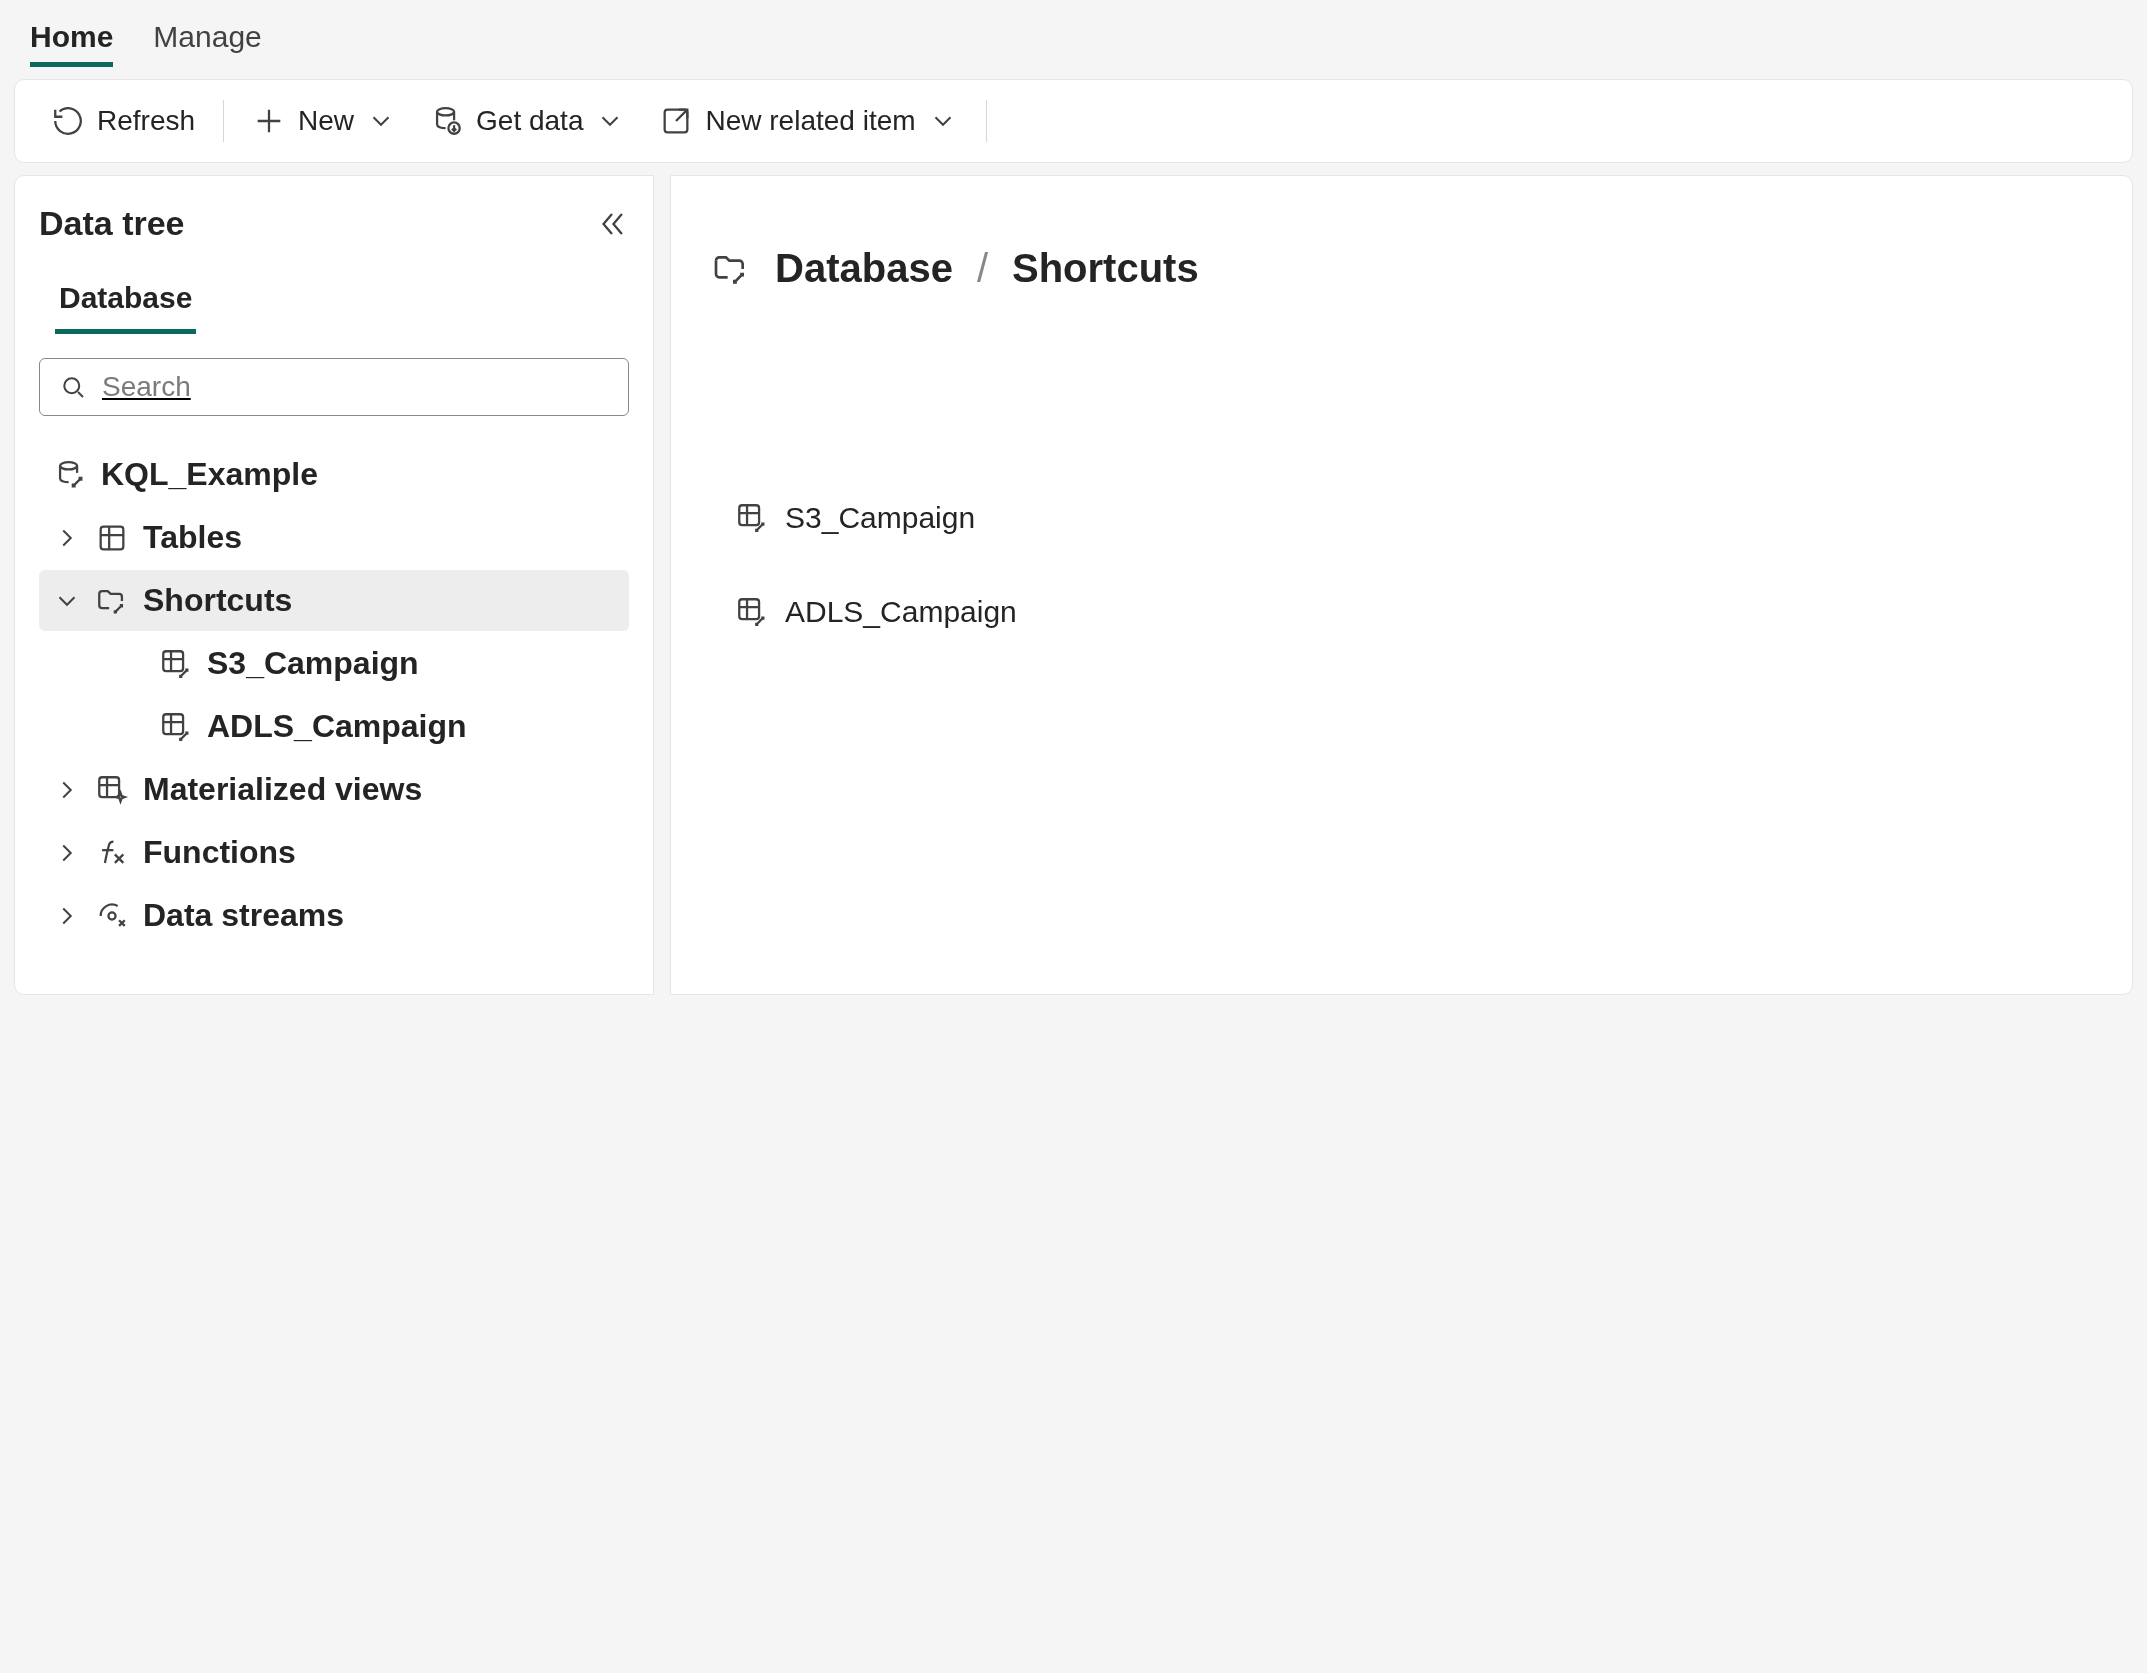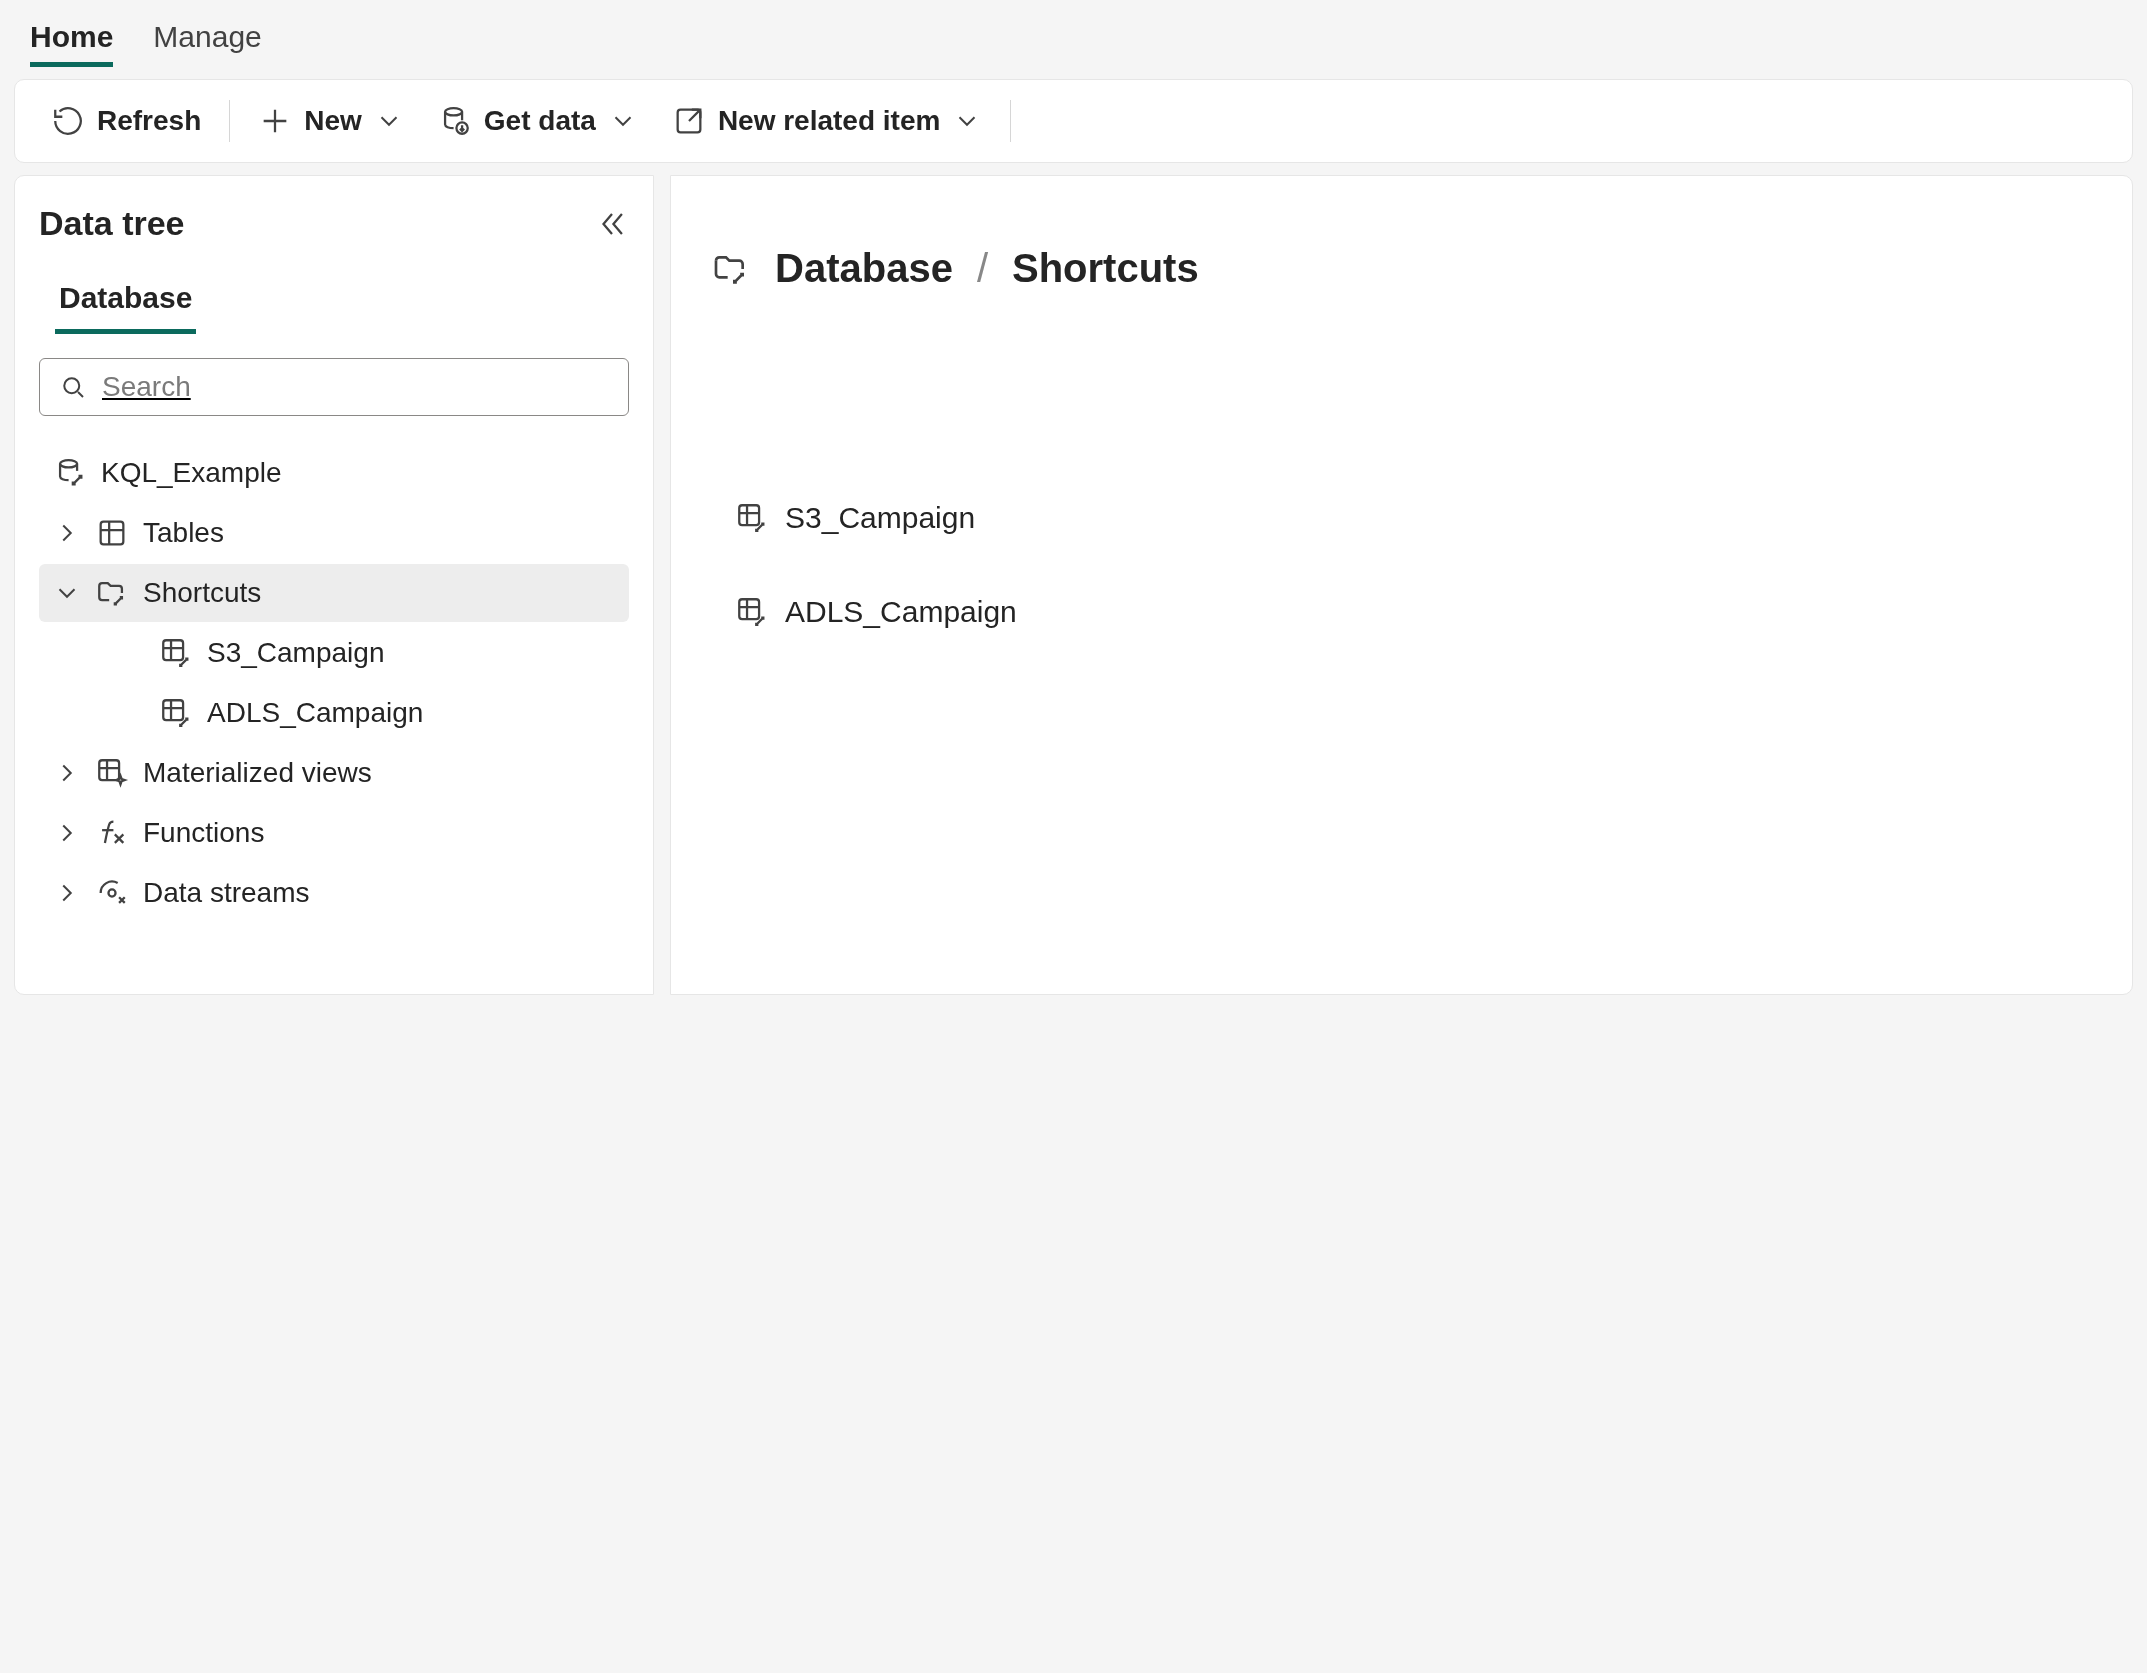--- a/index.html
+++ b/index.html
@@ -28,21 +28,20 @@
 .toolbar {
   background: #fff;
   margin: 12px 14px;
   border-radius: 10px;
   padding: 18px 26px;
   display: flex;
   align-items: center;
   gap: 14px;
   font-size: 28px;
   border: 1px solid #e6e6e6;
-  font-weight: bold;
 }
 .toolbar-btn {
   display: flex;
   align-items: center;
   gap: 12px;
   padding: 6px 10px;
   cursor: pointer;
 }
 .divider {
   width: 1px;
@@ -93,21 +92,21 @@
 }
 .search-box input {
   border: none;
   outline: none;
   font-size: 28px;
   flex: 1;
   color: #000000;
   text-decoration: underline;
 }
 .search-box input::placeholder { color: #7a7a7a; }
-.tree { font-size: 28px; }
+.tree { font-size: 32px; font-weight: bold; }
 .tree-row {
   display: flex;
   align-items: center;
   gap: 14px;
   padding: 12px 14px;
   border-radius: 6px;
   cursor: pointer;
   margin: 2px 0;
 }
 .tree-row.selected {

